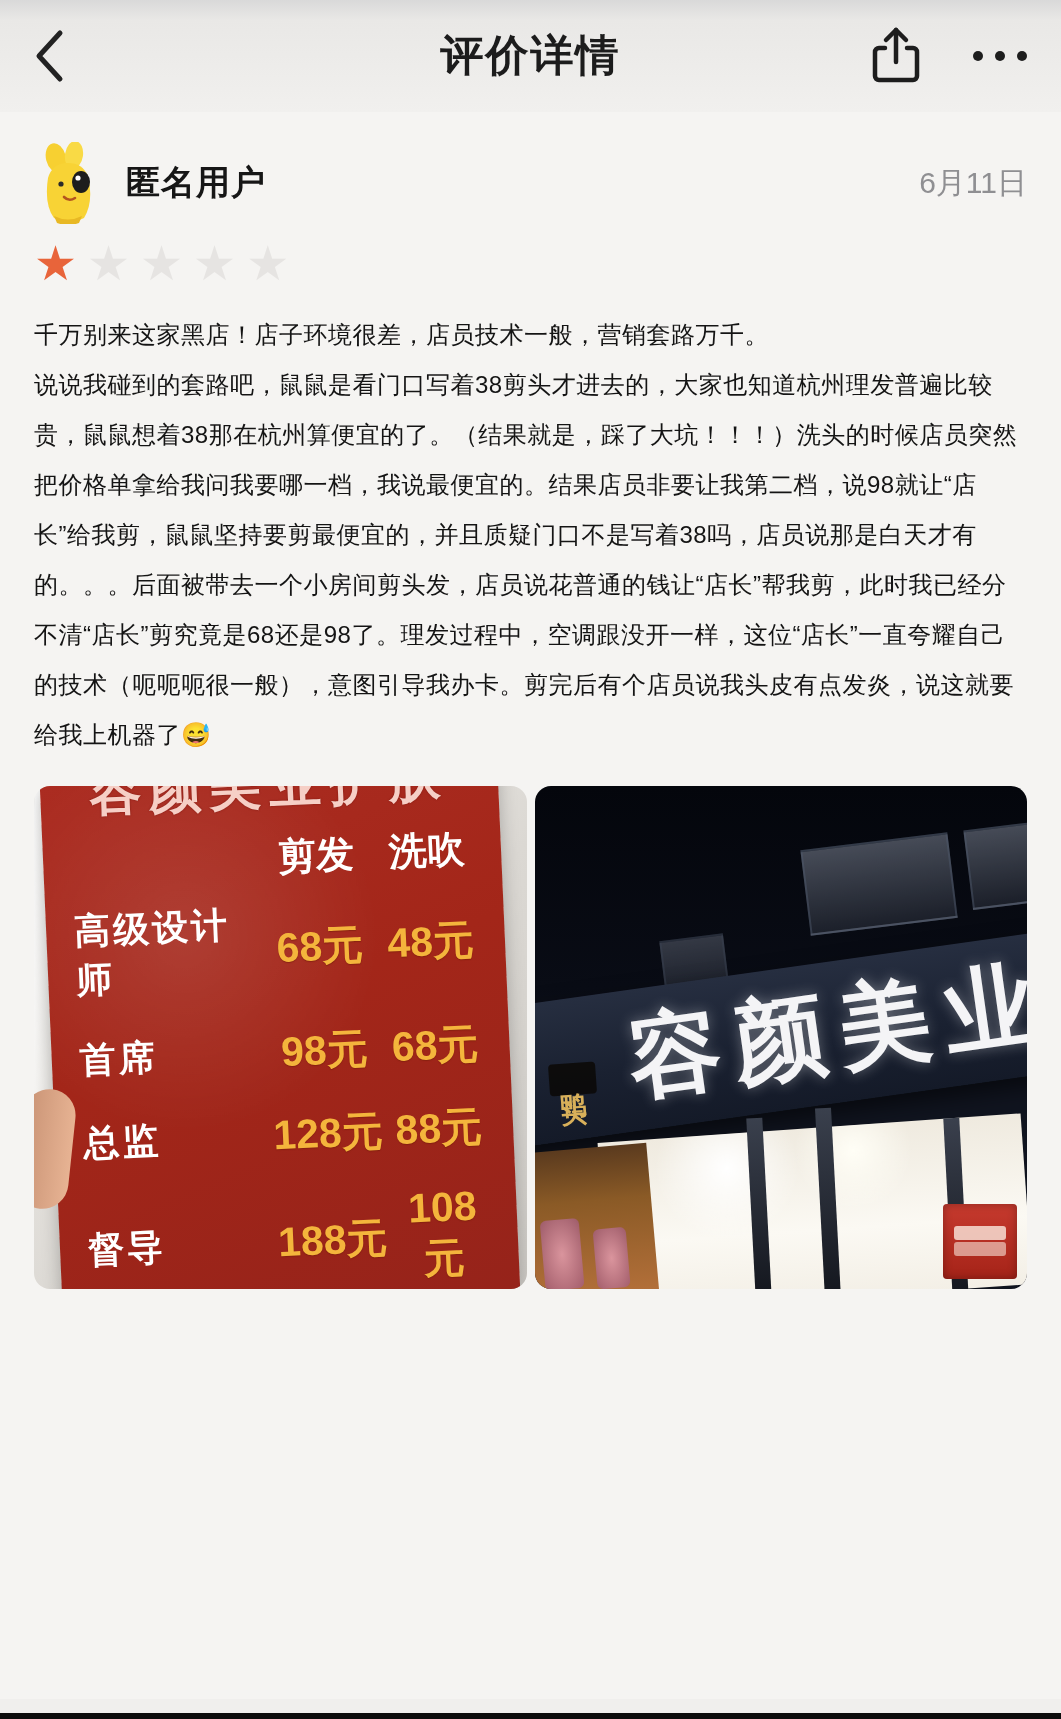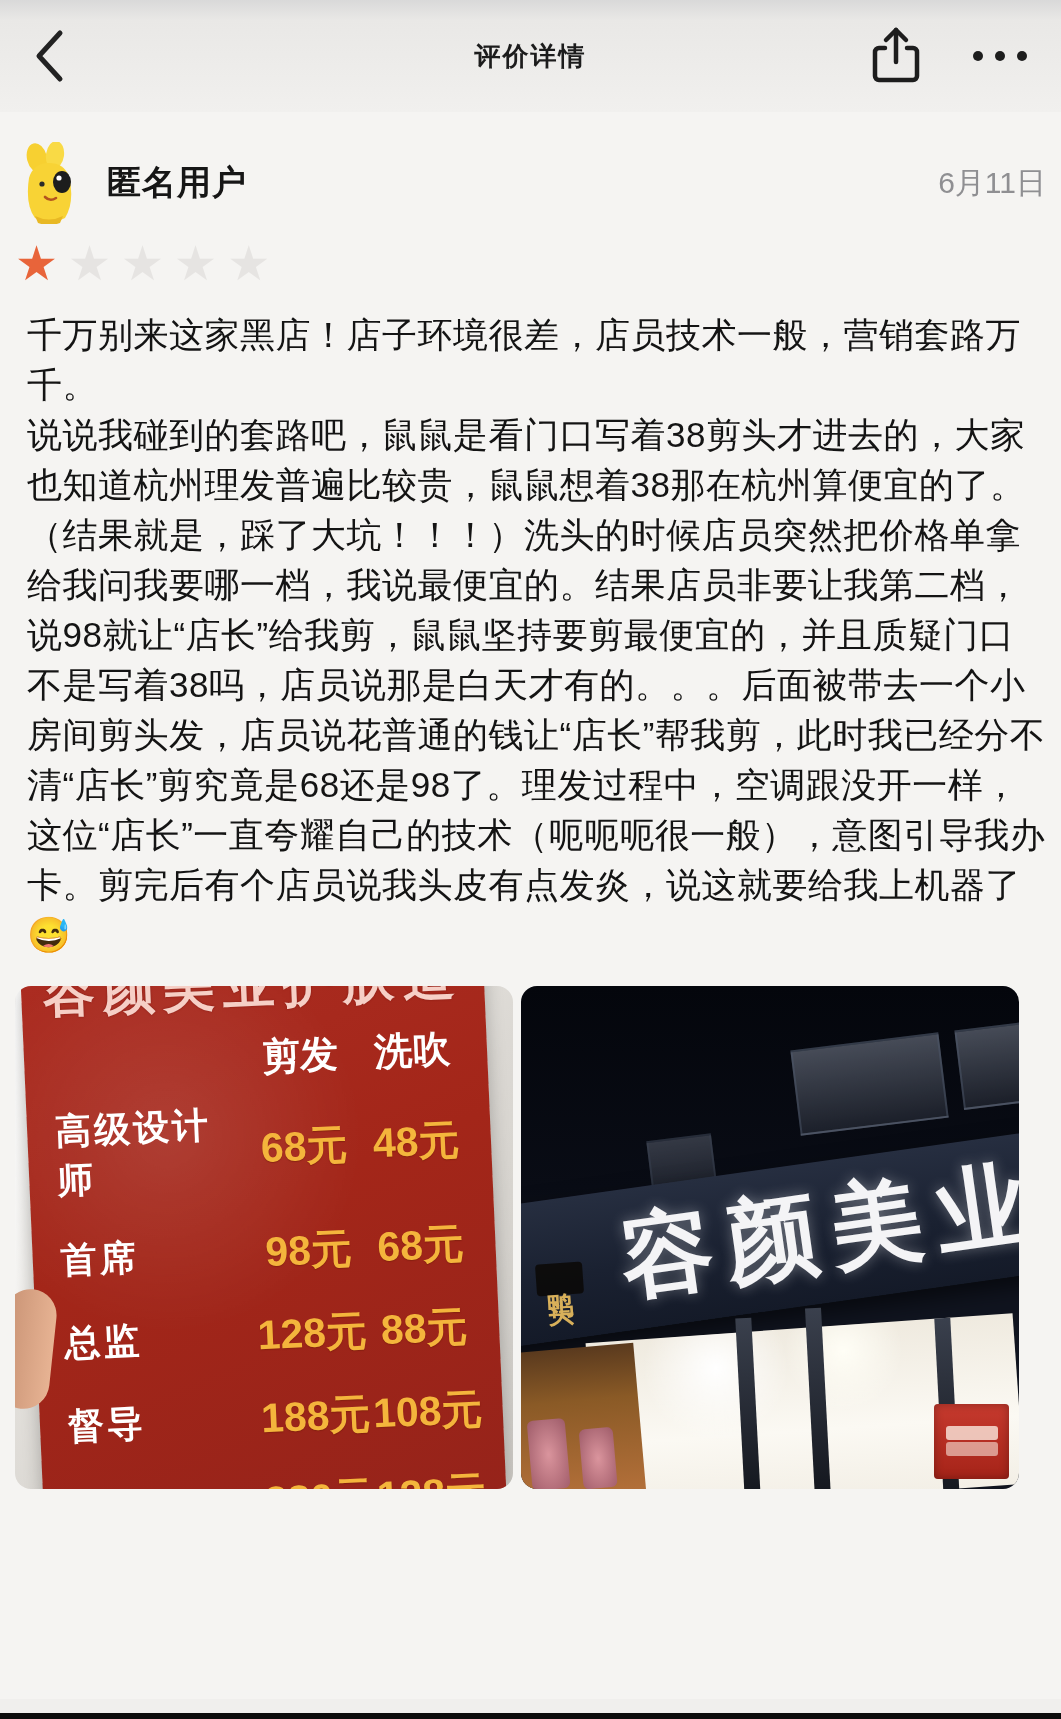--- a/index.html
+++ b/index.html
@@ -16,45 +16,45 @@
   .navbar {
     height:112px;
     background:linear-gradient(180deg,#d9d9d9 0%,#e9e8e6 18%,#f1f0ee 100%);
     display:flex; align-items:center;
     position:relative;
     padding:0 34px;
   }
   .nav-title {
     position:absolute; left:0; right:0; top:0; bottom:0;
     display:flex; align-items:center; justify-content:center;
-    font-size:26px; font-weight:700; color:#1c1c1c; letter-spacing:2px;
+    font-size:43px; font-weight:700; color:#1c1c1c; letter-spacing:2px;
     pointer-events:none;
   }
   .back-btn { width:44px; height:60px; display:flex; align-items:center; cursor:pointer; }
   .nav-right { margin-left:auto; display:flex; align-items:center; gap:52px; }
   .icon-btn { display:flex; align-items:center; justify-content:center; cursor:pointer; }
   .ellipsis { display:flex; gap:12px; }
   .ellipsis i { width:10px; height:10px; border-radius:50%; background:#1d1d1d; }
 
   
-  .content { padding:0 15px; }
+  .content { padding:0 34px; }
   .user-row {
     margin-top:30px;
     display:flex; align-items:center;
   }
   .avatar { width:70px; height:82px; flex:0 0 auto; position:relative; }
   .user-name { margin-left:22px; font-size:34px; font-weight:700; color:#161616; letter-spacing:1px; }
   .review-date { margin-left:auto; font-size:30px; color:#8f8f92;text-align:right; }
 
   .stars { margin-top:16px; display:flex; gap:10px; }
   .star { font-size:48px; line-height:48px; color:var(--star-off,#e6e4e2); }
   .star.on { color:var(--star-on,#e8643a); }
 
   
-  .review-text { margin-top:22px; font-size:35px; line-height:50px; color:#141414; letter-spacing:0.5px;margin-left:12px; }
+  .review-text { margin-top:22px; font-size:24px; line-height:50px; color:#141414; letter-spacing:0.5px; }
   .review-text p { margin:0; }
 
   
   .photo-row { margin-top:26px; display:flex; gap:8px; }
   .photo {
     width:498px; height:503px; border-radius:16px; overflow:hidden; position:relative; cursor:pointer;
   }
 
   
   .photo-left { background:linear-gradient(135deg,#f5f3f0 0%,#dbd8d3 55%,#cfccc7 100%); }

